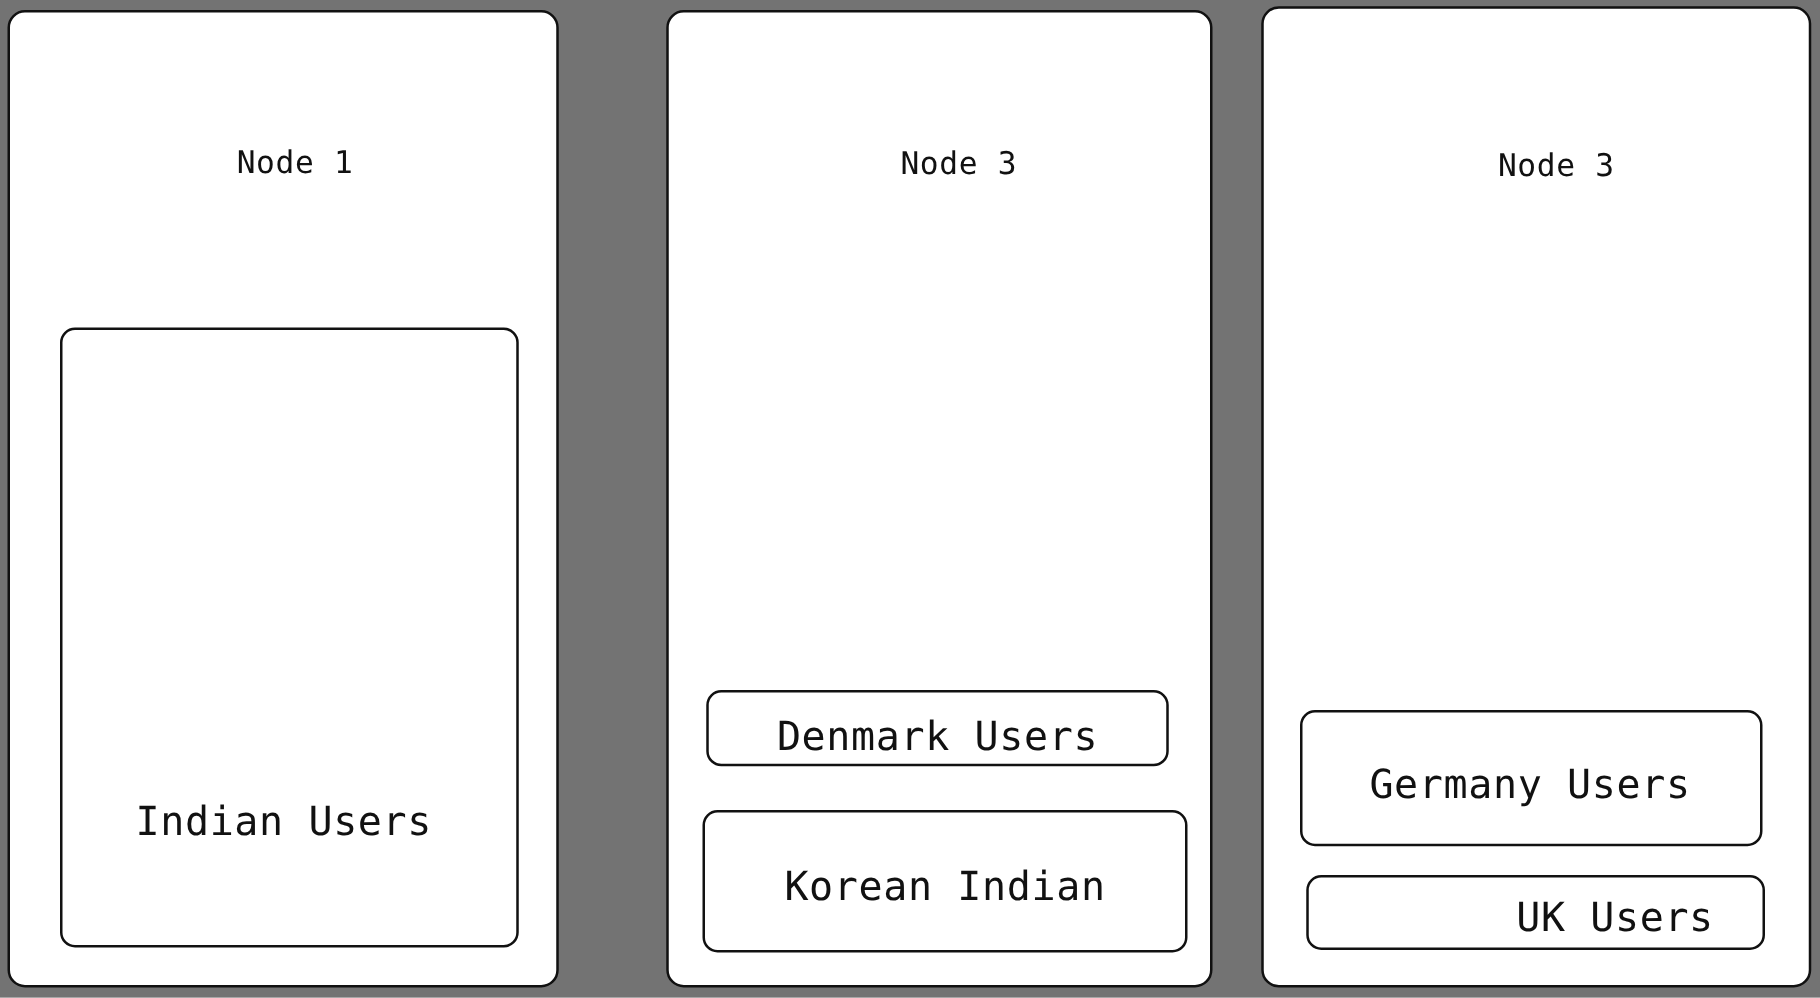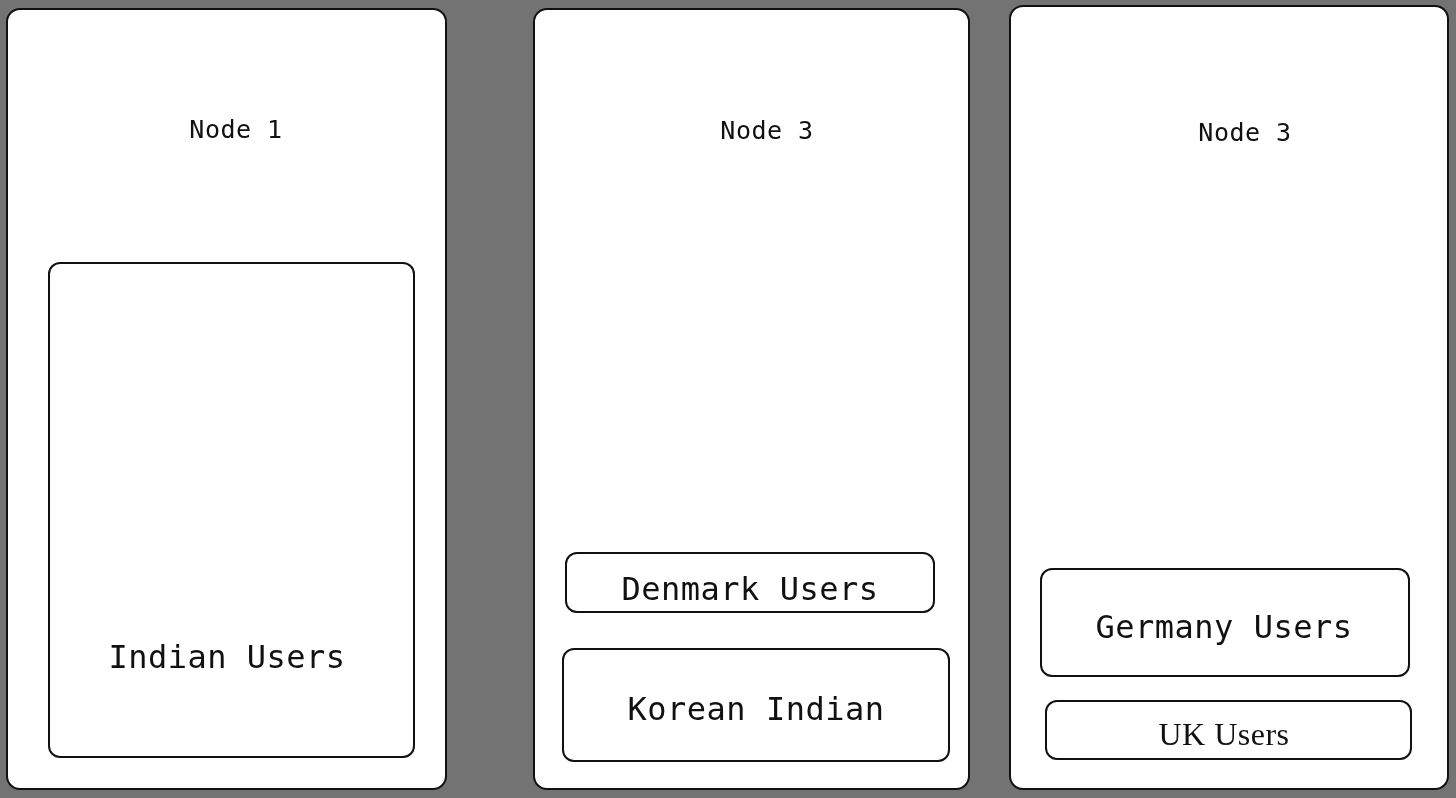--- a/index.html
+++ b/index.html
@@ -108,15 +108,15 @@
   <span class="label node-title center-x" style="left:1245px; top:120px;">Node 3</span>
 
   <div class="box leaf-box" style="left:1040px; top:568px; width:370px; height:109px;">
   </div>
 
   <span class="label leaf-label center-x" style="left:1224px; top:611px;">Germany Users</span>
 
   <div class="box leaf-box" style="left:1045px; top:700px; width:367px; height:60px;">
   </div>
 
-  <span class="label leaf-label center-x" style="left:1224px; top:718px;font-family:Liberation Serif, serif;">UK Users</span>
+  <span class="label leaf-label center-x" style="left:1292px; top:718px;">UK Users</span>
 
 </div>
 
 </body></html>

